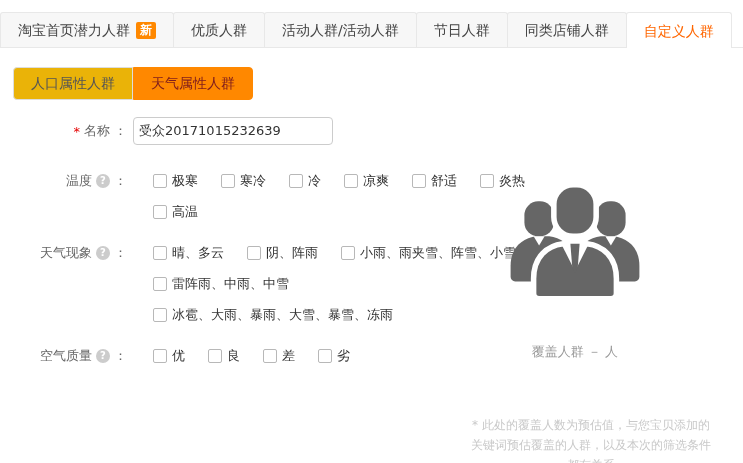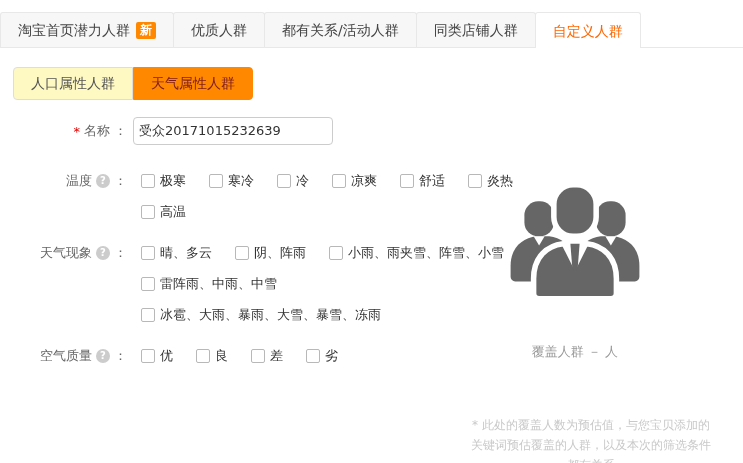--- a/index.html
+++ b/index.html
@@ -16,30 +16,30 @@
   .tabbar{display:flex;align-items:flex-end;margin-top:12px;border-bottom:1px solid var(--border);}
   .tab{height:35px;line-height:34px;padding:0 17px;font-size:14px;color:#444;background:#f7f7f7;
        border:1px solid var(--border);border-bottom:0;border-radius:3px 3px 0 0;margin-right:-1px;
        white-space:nowrap;cursor:pointer;display:flex;align-items:center;gap:6px;}
   .tab.active{background:#fff;color:var(--tab-active-text);position:relative;margin-bottom:-1px;height:36px;}
   .badge{display:inline-block;background:var(--accent);color:#fff;font-size:12px;line-height:17px;
          padding:0 4px;border-radius:2px;font-weight:bold;}
 
   
   .subtabs{display:flex;margin:19px 0 0 13px;}
-  .subtab{height:33px;line-height:31px;padding:0 17px;font-size:14px;color:#555;background:#fef9c3;
+  .subtab{height:33px;line-height:31px;padding:0 17px;font-size:14px;color:#555;background:#eab308;
           border:1px solid #ddd;cursor:pointer;}
   .subtab:first-child{border-radius:4px 0 0 4px;}
   .subtab.active{background:var(--accent);border-color:var(--accent);color:#7f1d1d;border-radius:0 4px 4px 0;}
 
   
   .form{margin-top:17px;}
   .frow{display:flex;align-items:flex-start;}
   .frow.name-row{margin-bottom:25px;}
-  .frow.group-row{margin-bottom:10px;}
+  .frow.group-row{margin-bottom:10px;gap:12px;}
   .flabel{width:133px;flex:0 0 133px;display:flex;justify-content:flex-end;align-items:center;gap:4px;
           font-size:13px;color:#666;height:22px;padding-right:6px;}
   .name-row .flabel{height:28px;}
   .star{color:#e60000;}
   .help{width:14px;height:14px;border-radius:50%;background:#ccc;color:#fff;font-size:10px;line-height:14px;
         text-align:center;font-weight:bold;cursor:pointer;flex:0 0 14px;}
   .fcontent{flex:1;}
   .text-input{width:200px;height:28px;border:1px solid #ccc;border-radius:4px;padding:0 5px;font-size:13px;
               color:#333;outline:none;font-family:inherit;}
   .cbline{display:flex;align-items:center;gap:15px;height:22px;margin-bottom:9px;}
@@ -59,21 +59,24 @@
 
   <div class="tabbar">
     <div class="tab">
       <span>淘宝首页潜力人群</span>
       <span class="badge">新</span>
     </div>
     <div class="tab">
       <span>优质人群</span>
     </div>
     <div class="tab">
-      <span>都有关系/活动人群</span>
+      <span>活动人群/活动人群</span>
+    </div>
+    <div class="tab">
+      <span>节日人群</span>
     </div>
     <div class="tab">
       <span>同类店铺人群</span>
     </div>
     <div class="tab active">
       <span>自定义人群</span>
     </div>
   </div>
 
   <div class="subtabs">

